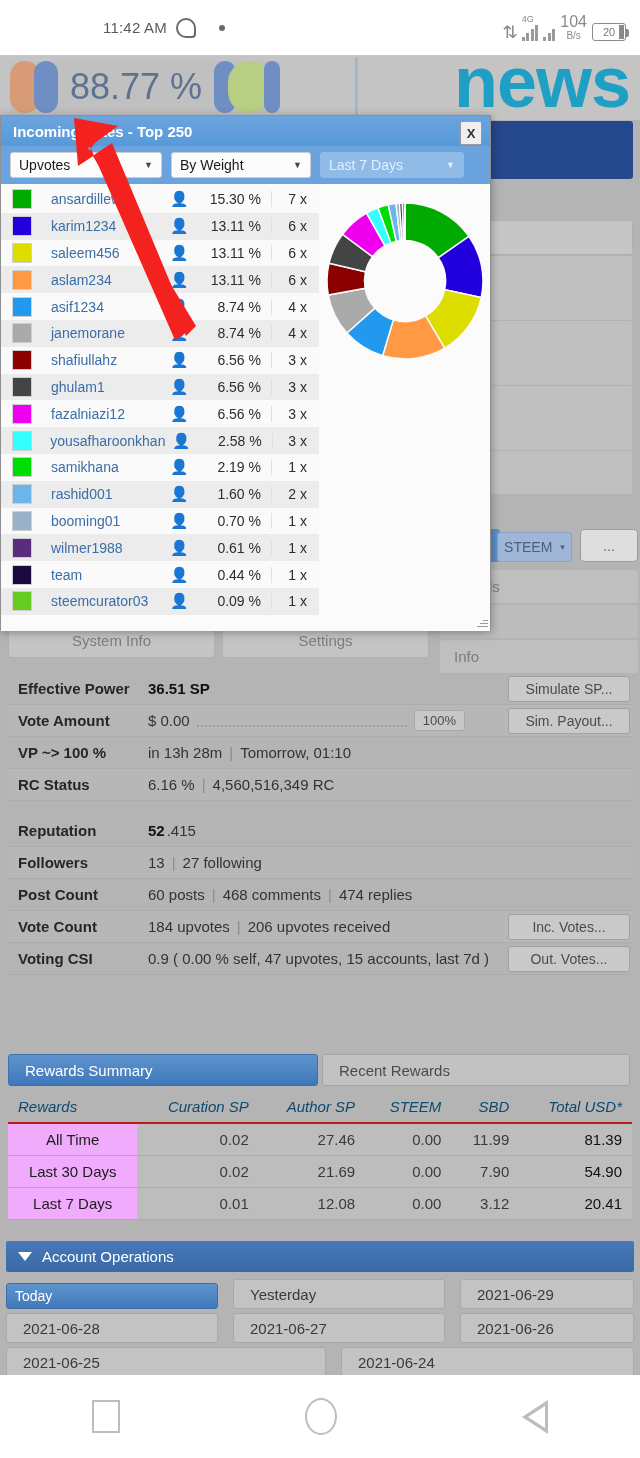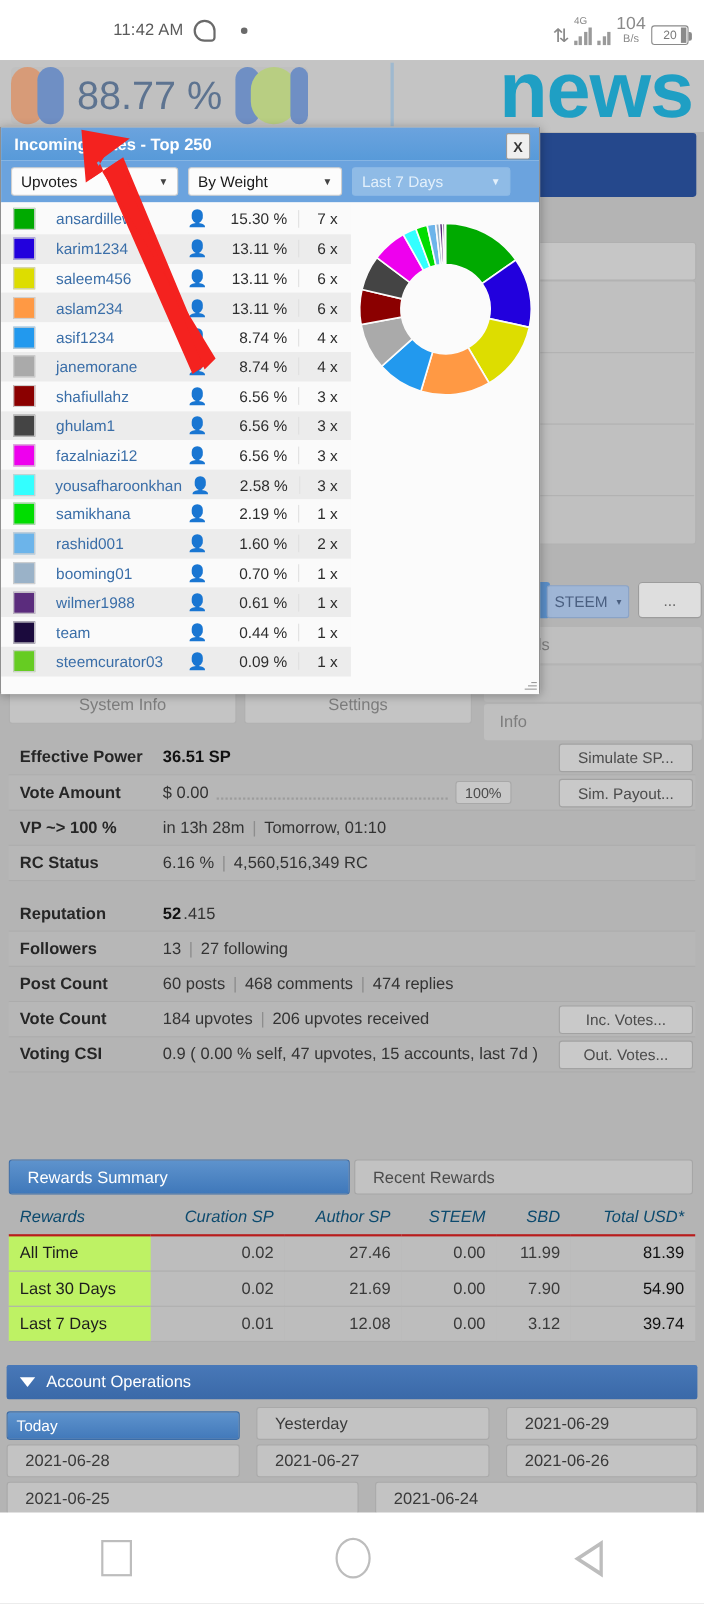--- a/index.html
+++ b/index.html
@@ -86,21 +86,21 @@
   .rw-tabs { position:absolute; left:8px; top:999px; display:flex; gap:4px; width:624px; }
   .rw-tab { height:32px; display:flex; align-items:center; padding:0 16px; font-size:15px;
             border:1px solid #a6a6a6; border-radius:3px; color:#4b4b4b; background:#c2c2c2; }
   .rw-tab.active { background:linear-gradient(#5e93cd,#3f78ba); color:#fff; border-color:#3f6fa8; width:310px; }
   .rw-tab.inactive { width:308px; }
   .rw-table { position:absolute; left:8px; top:1036px; width:624px; font-size:15px; }
   .rw-table table { width:100%; border-collapse:collapse; }
   .rw-table th { font-weight:normal; color:#0c4a6e; padding:7px 10px; text-align:right; border-bottom:2px solid #b91c1c;font-style:italic; }
   .rw-table th:first-child { text-align:left; }
   .rw-table td { padding:7px 10px; text-align:right; color:#3a3a3a; border-bottom:1px solid #aeaeae; }
-  .rw-table td:first-child { text-align:left; color:#1d1d1d; background:#bef264; }
+  .rw-table td:first-child { text-align:center; color:#1d1d1d; background:#f0abfc; }
   .rw-table td:last-child { font-weight:normal; color:#111; }
   .rw-table tbody tr { background:#bdbdbd; }
 
   
   .ao-hdr { position:absolute; left:6px; top:1186px; width:628px; height:31px;
             background:linear-gradient(#4878b8,#3a69a8); border-radius:2px; color:#fff;
             display:flex; align-items:center; gap:10px; padding-left:12px; font-size:15px; }
   .tri-down { width:0;height:0;border-left:7px solid transparent;border-right:7px solid transparent;border-top:9px solid #fff; }
   .ao-grid { position:absolute; left:6px; top:1224px; width:628px; }
   .ao-row { display:flex; gap:15px; margin-bottom:4px;align-items:flex-end; }
@@ -368,21 +368,21 @@
               <td>0.00</td>
               <td>7.90</td>
               <td>54.90</td>
             </tr>
             <tr>
               <td>Last 7 Days</td>
               <td>0.01</td>
               <td>12.08</td>
               <td>0.00</td>
               <td>3.12</td>
-              <td>39.74</td>
+              <td>20.41</td>
             </tr>
           </tbody>
       </table>
     </div>
 
     <div class="ao-hdr">
       <span class="tri-down"></span>
       <span>Account Operations</span>
     </div>
     <div class="ao-grid">

